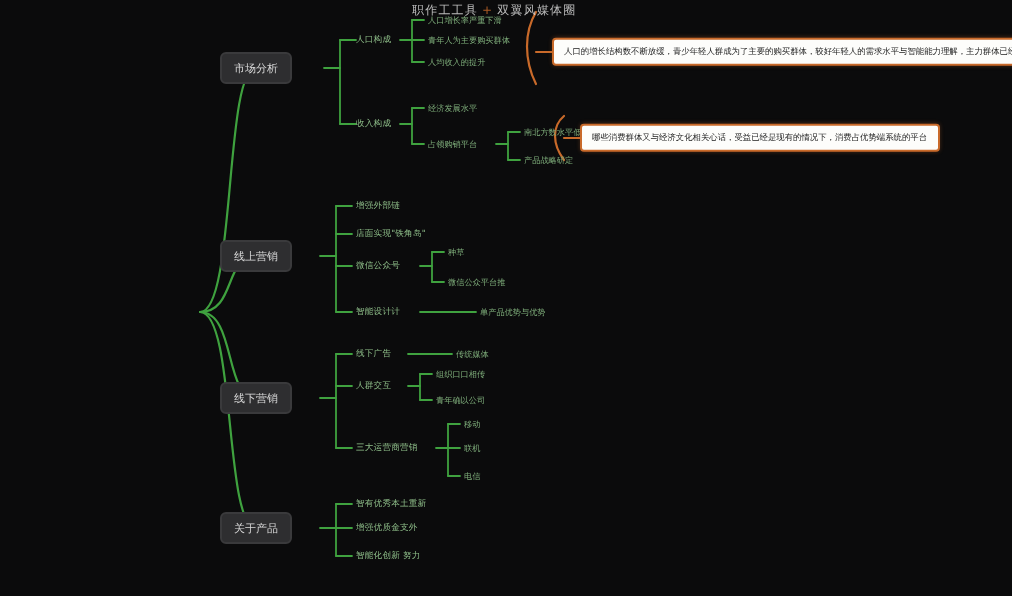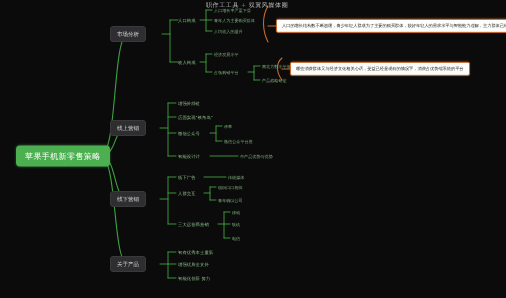--- a/index.html
+++ b/index.html
@@ -130,21 +130,20 @@
       <path d="M268,26 L276,26"></path>
       <path d="M282,58 C276,63 276,72 282,80"></path>
       <path d="M282,69 L290,69"></path>
     </g>
   </svg>
 
   <div class="topcut">
     <span>职作工工具</span><span class="sep">+</span><span>双翼风媒体圈</span>
   </div>
 
-  <div class="node root" style="left:16px;top:156px;">苹果手机新零售策略</div>
 
   <div class="node branch" style="left:110px;top:34px;">市场分析</div>
 
   <div class="node leaf" style="left:176px;top:20px;">人口构成</div>
   <div class="node leaf2" style="left:212px;top:10px;">人口增长率严重下滑</div>
   <div class="node leaf2" style="left:212px;top:20px;">青年人为主要购买群体</div>
   <div class="node leaf2" style="left:212px;top:31px;">人均收入的提升</div>
 
   <div class="node leaf" style="left:176px;top:62px;">收入构成</div>
   <div class="node leaf2" style="left:212px;top:54px;">经济发展水平</div>

